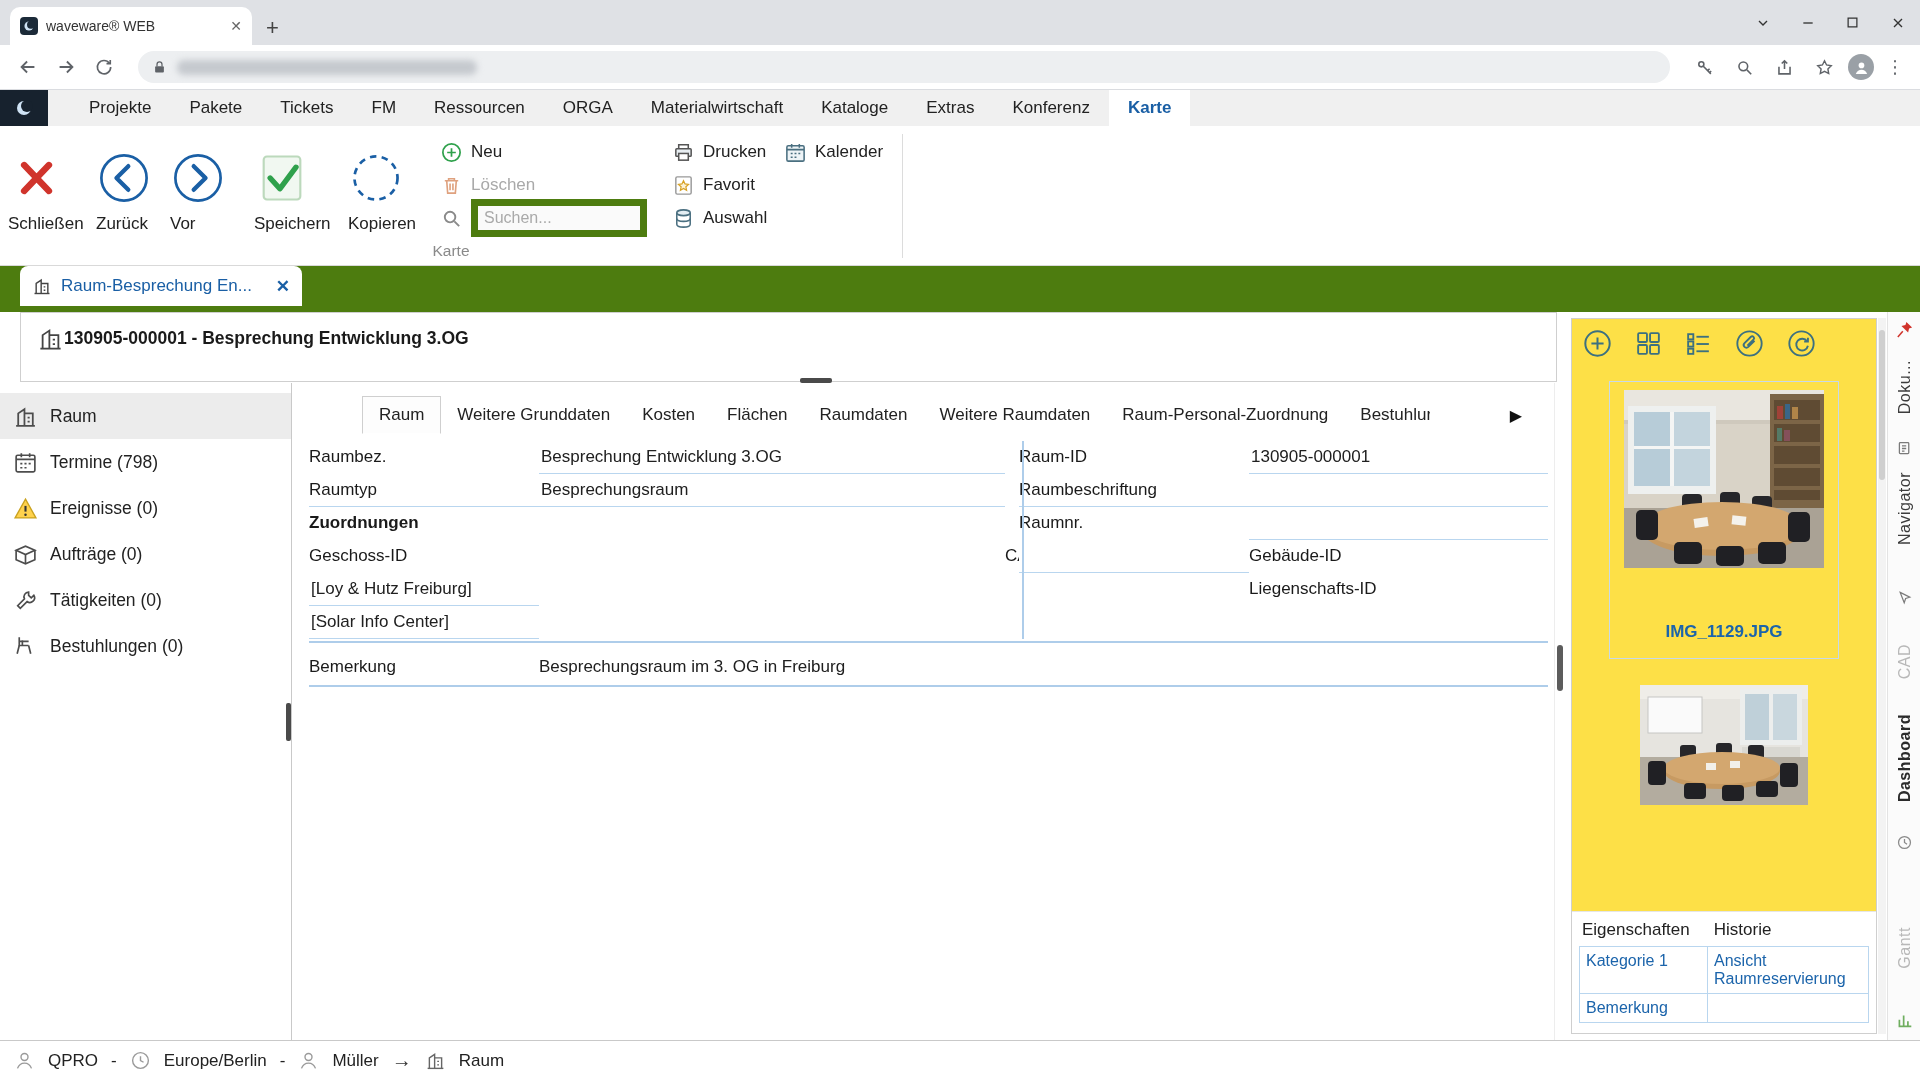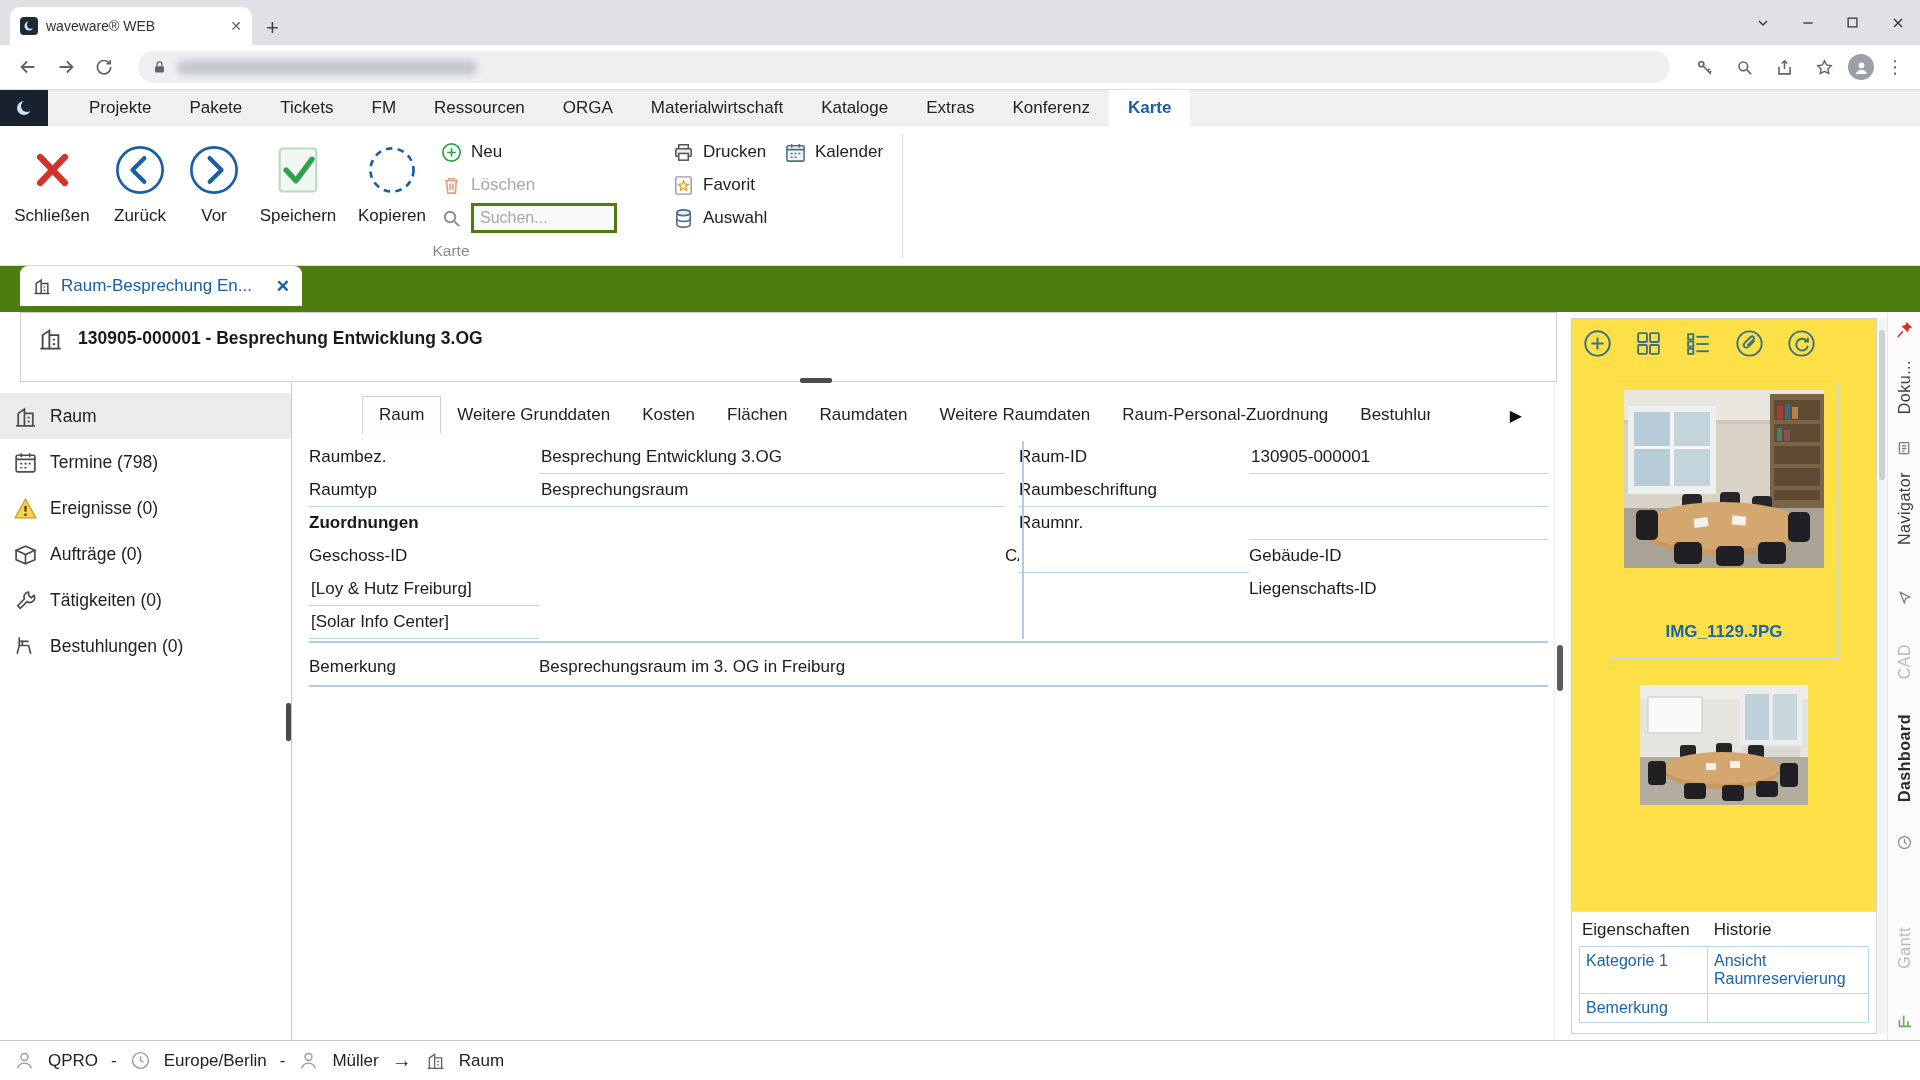--- a/index.html
+++ b/index.html
@@ -26,39 +26,39 @@
   .dots{font-size:18px;color:#5f6368;width:26px;text-align:center}
 
   
   .menubar{position:absolute;top:90px;left:0;width:1920px;height:36px;background:#f0f0f0;display:flex;align-items:stretch}
   .applogo{width:48px;background:#17222e;display:flex;align-items:center;justify-content:center;margin-right:22px}
   .mitem{padding:0 19px;line-height:36px;font-size:17px;color:#222;cursor:pointer}
   .mitem.active{background:#fff;color:#1a5fa5;font-weight:700}
 
   
   .ribbon{position:absolute;top:126px;left:0;width:1920px;height:140px;background:#fff;border-bottom:1px solid #d9d9d9}
-  .bigbtn{position:absolute;top:16px;width:88px;text-align:center;cursor:pointer}
+  .bigbtn{position:absolute;top:24px;width:88px;cursor:pointer}
   .bigbtn .bicon{display:inline-block;height:58px}
   .bigbtn .blabel{display:block;font-size:17px;color:#222;margin-top:2px}
   .smrow{position:absolute;height:28px;display:flex;align-items:center;gap:8px;cursor:pointer}
   .smlabel{font-size:17px;color:#222}
   .smlabel.dis{color:#a9a9a9}
-  .search-input{width:146px;font-size:16px;border:3px solid #4d7c0f;background:#fafafa;outline:none;padding:3px 6px;font-family:"Liberation Sans",sans-serif;color:#555}
+  .search-input{width:176px;font-size:16px;border:7px solid #4d7c0f;background:#fafafa;outline:none;padding:3px 6px;font-family:"Liberation Sans",sans-serif;color:#555}
   .search-input::placeholder{color:#a9a9a9}
   .grouplabel{position:absolute;left:0;top:116px;width:902px;text-align:center;font-size:15.5px;color:#8a8a8a}
   .ribbonsep{position:absolute;left:902px;top:8px;width:1px;height:124px;background:#dcdcdc}
 
   
   .doctabs{position:absolute;top:266px;left:0;width:1920px;height:46px;background:#4d7c0f;display:flex;align-items:flex-start}
   .dtab{margin-left:20px;width:282px;height:40px;background:#fff;border-radius:8px 8px 0 0;display:flex;align-items:center;gap:9px;padding:0 12px}
   .dtab-label{font-size:17px;color:#1a5fa5;white-space:nowrap;overflow:hidden;flex:1}
   .dtab-close{color:#1a5fa5;font-weight:700;font-size:17px;cursor:pointer}
 
   
-  .titlebar{position:absolute;top:312px;left:20px;width:1537px;height:70px;background:#fff;border:1px solid #cfcfcf;padding:12px 16px;display:flex;align-items:flex-start;gap:14px}
+  .titlebar{position:absolute;top:312px;left:20px;width:1537px;height:70px;background:#fff;border:1px solid #cfcfcf;padding:12px 16px;display:flex;align-items:flex-start;gap:0}
   .titletext{font-size:17.5px;font-weight:700;color:#1a1a1a;margin-top:3px}
 
   
   .contentrow{position:absolute;top:383px;left:0;width:1564px;height:657px;display:flex;background:#fff}
   .sidebar{width:292px;border-right:1px solid #c9c9c9;padding-top:10px}
   .side-item{height:46px;display:flex;align-items:center;gap:11px;padding-left:12px;font-size:17.5px;color:#222;cursor:pointer}
   .side-item.active{background:#ececec}
   .sic{width:27px;display:flex;justify-content:center;flex:none}
 
   .formarea{flex:1;position:relative;background:#fff}

